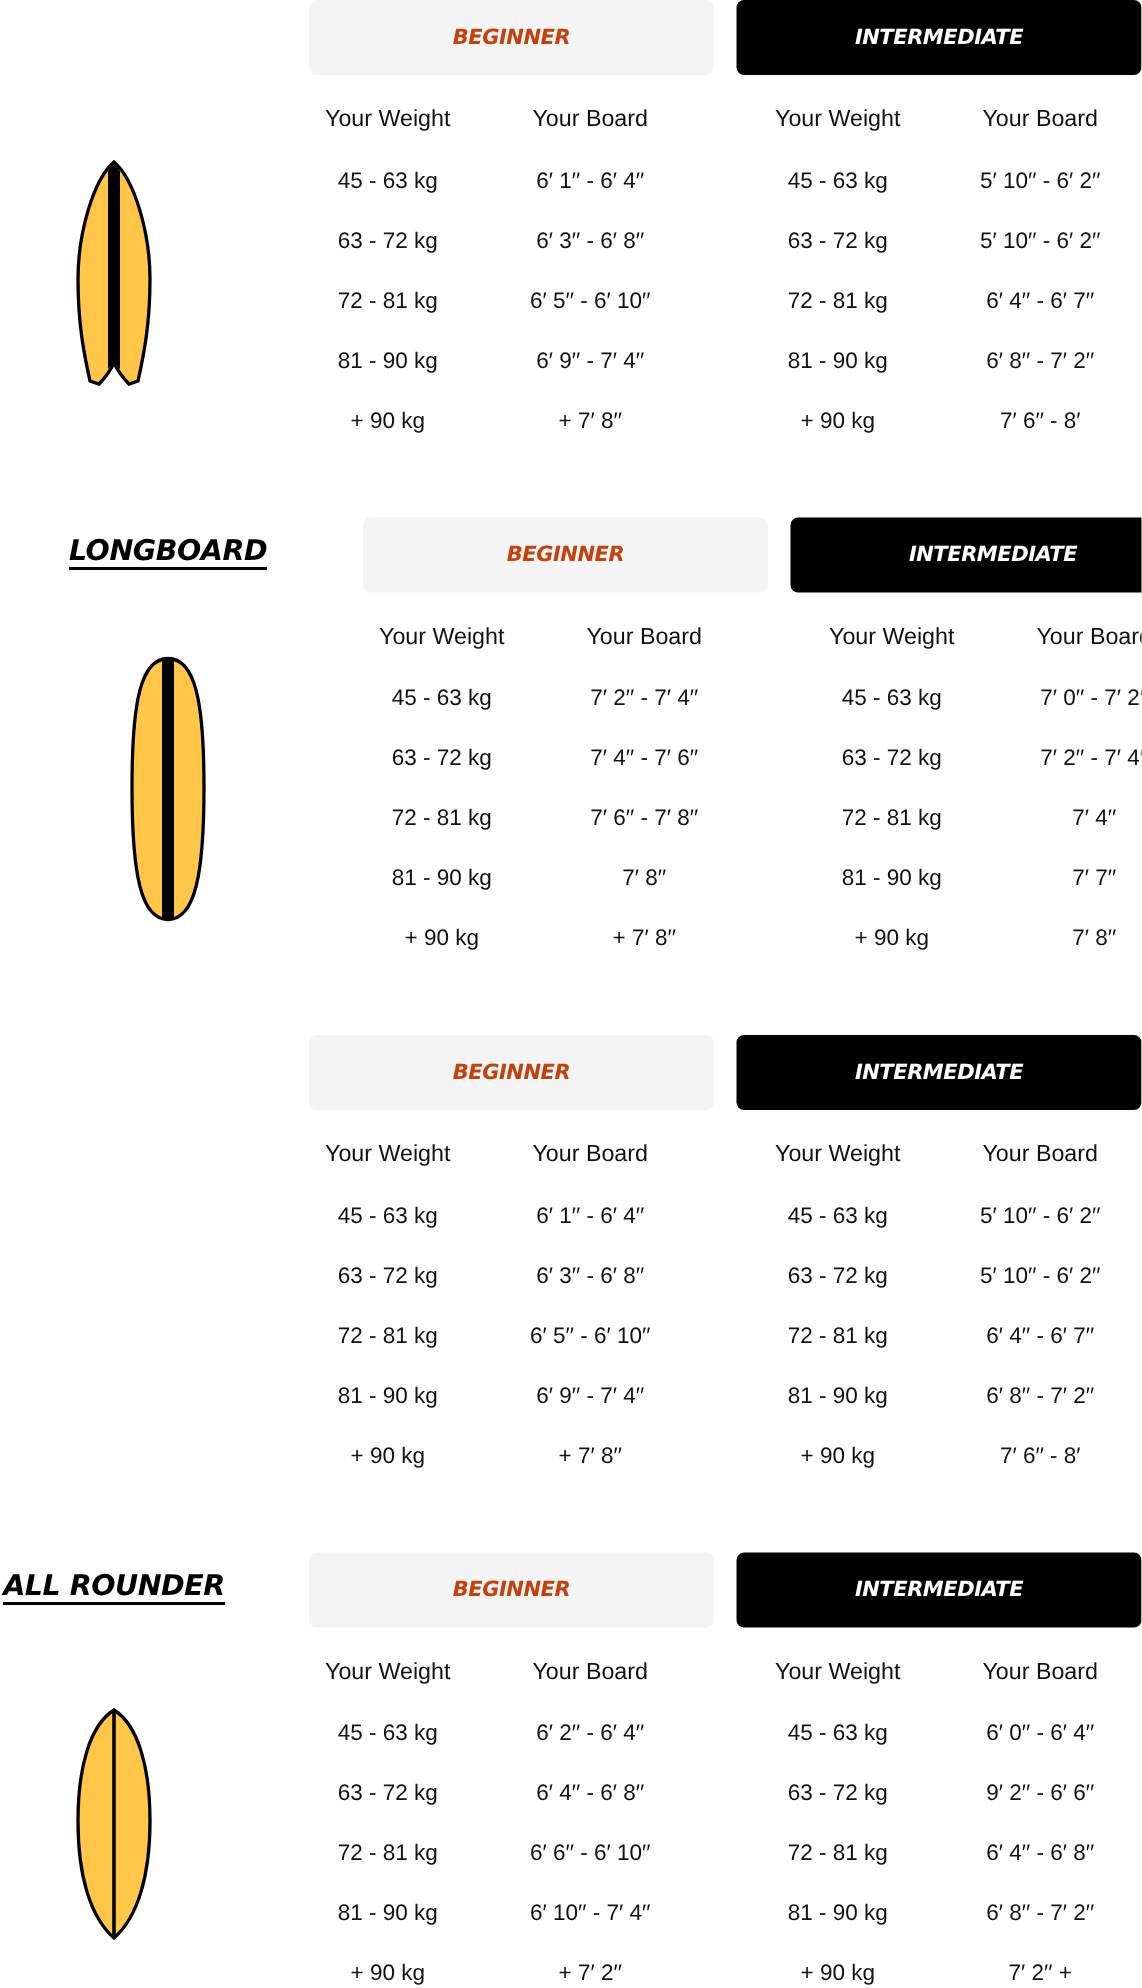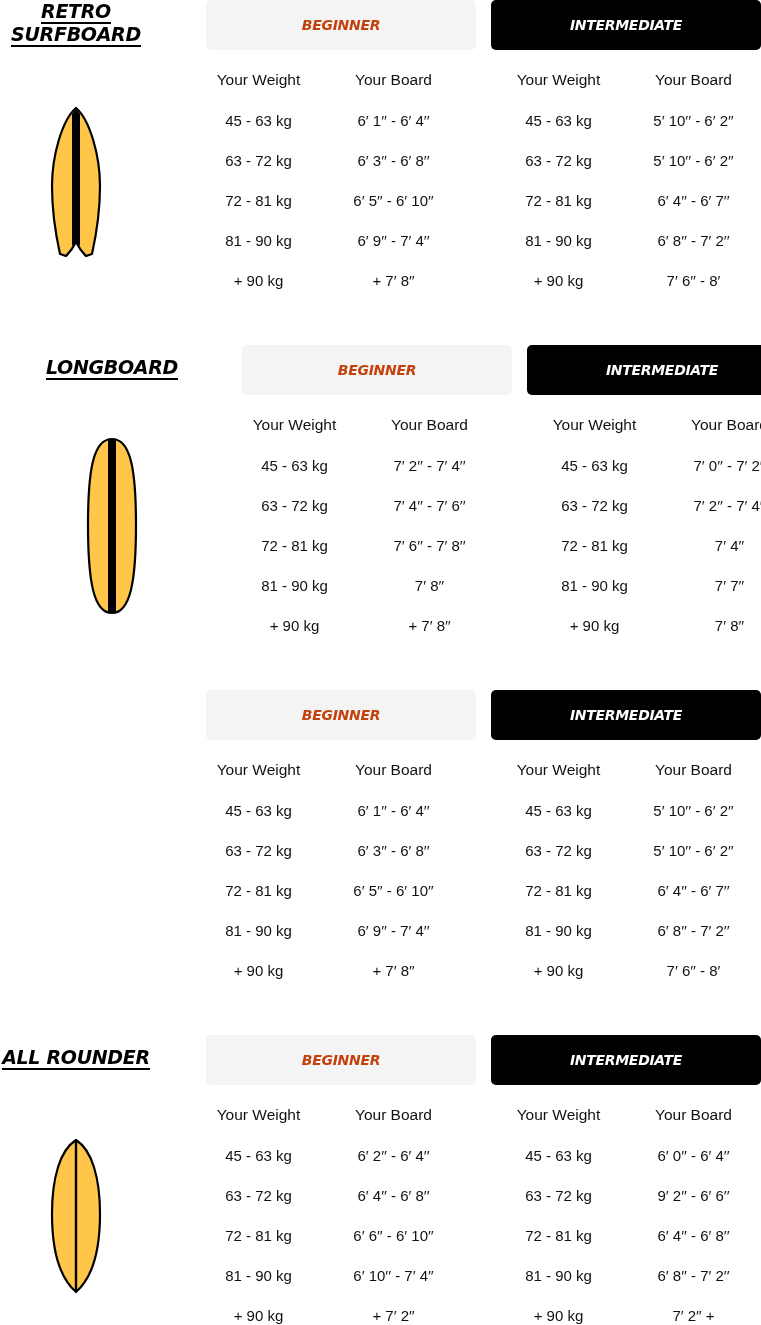--- a/index.html
+++ b/index.html
@@ -37,24 +37,20 @@
     }
     .cell.w { width: 135px; }
     .cell.b { width: 135px; }
     .row.head .cell { font-size: 15.5px; }
   </style>
 </head>
 <body>
 
 <div class="section" style="top:0px;">
   <div class="board-col">
-    <div class="board-title two-line">
-      <span>RETRO</span><br>
-      <span>SURFBOARD</span>
-    </div>
     <svg class="board-svg" style="top:106px;" width="60" height="152" viewBox="0 0 60 152">
       <path d="M30 2 C 44 14, 54 50, 54 80 C 54 110, 50 130, 46 148 L 40 150 C 36 146, 32 140, 30 136 C 28 140, 24 146, 20 150 L 14 148 C 10 130, 6 110, 6 80 C 6 50, 16 14, 30 2 Z" fill="#FFC64A" stroke="#000" stroke-width="2.2"></path>
       <path d="M26 8 L 30 3 L 34 8 L 34 140 L 30 136 L 26 140 Z" fill="#000"></path>
     </svg>
   </div>
 
   <div class="level beginner">BEGINNER</div>
   <div class="level intermediate">INTERMEDIATE</div>
 
   <div class="table beginner">

